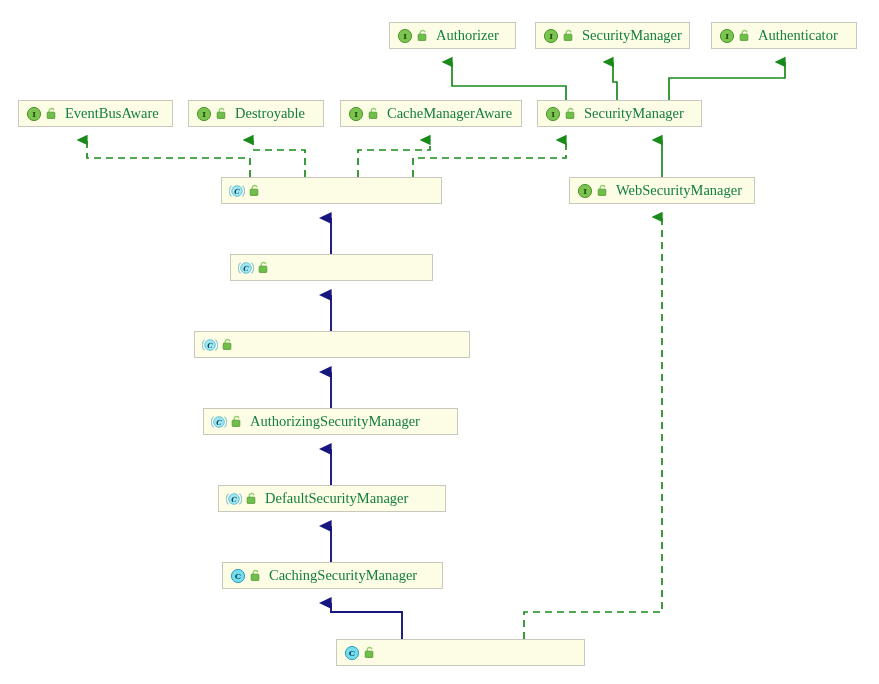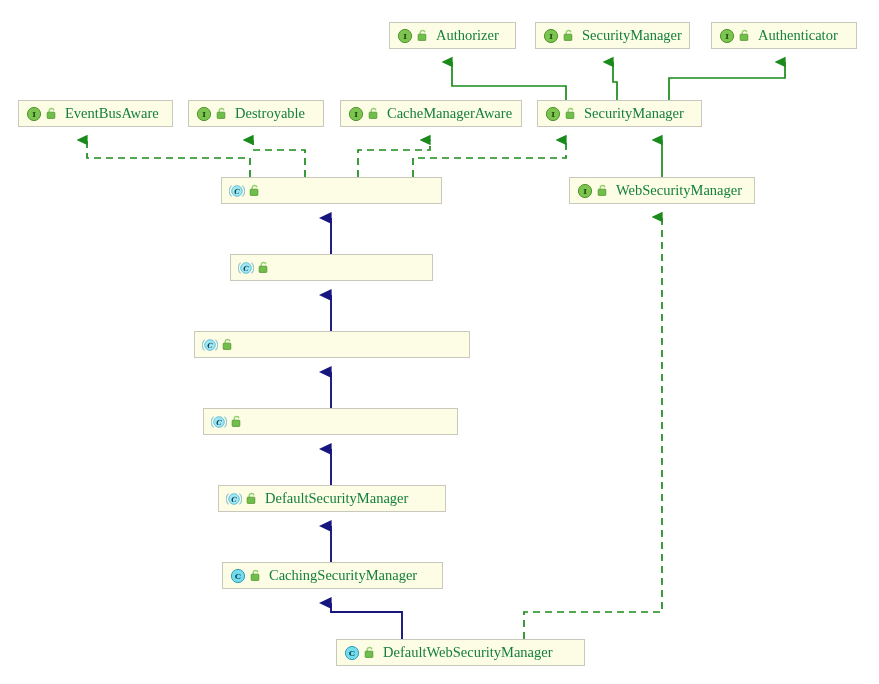--- a/index.html
+++ b/index.html
@@ -310,20 +310,21 @@
             <path d="M2.6,2.6 A7.4,7.4 0 0 0 2.6,13.4" fill="none" stroke="#8ec9d6" stroke-width="1.1"></path>
             <path d="M13.4,2.6 A7.4,7.4 0 0 1 13.4,13.4" fill="none" stroke="#8ec9d6" stroke-width="1.1"></path>
           </svg>
         </span>
         <span class="lockic">
           <svg width="13" height="16" viewBox="0 0 13 16">
             <path d="M4.2,6.4 L4.2,4.3 A2.5,2.5 0 0 1 9.0,4.3" fill="none" stroke="#8fd06a" stroke-width="1.3"></path>
             <rect x="2.2" y="6.2" width="7.6" height="6.2" rx="0.6" fill="#6fbf4a" stroke="#4f9630" stroke-width="0.8"></rect>
           </svg>
         </span>
+        <span class="label">AuthorizingSecurityManager</span>
       </div>
       <div class="node" style="left: 218px; top: 485px; width: 228px;">
         <span class="ic">
           <svg width="16" height="16" viewBox="0 0 16 16">
             <circle cx="8" cy="8" r="5.3" fill="#9fe7f5" stroke="#5cbbd0" stroke-width="0.9"></circle>
             <text x="8" y="10.9" text-anchor="middle" font-family="DejaVu Serif, serif" font-size="7" font-style="italic" font-weight="bold" fill="#0d4755">C</text>
             <path d="M2.6,2.6 A7.4,7.4 0 0 0 2.6,13.4" fill="none" stroke="#8ec9d6" stroke-width="1.1"></path>
             <path d="M13.4,2.6 A7.4,7.4 0 0 1 13.4,13.4" fill="none" stroke="#8ec9d6" stroke-width="1.1"></path>
           </svg>
         </span>
@@ -356,17 +357,16 @@
             <circle cx="8" cy="8" r="6.6" fill="#74dcee" stroke="#2f9fb5" stroke-width="1"></circle>
             <text x="8" y="11.3" text-anchor="middle" font-family="DejaVu Serif, serif" font-size="8" font-weight="bold" fill="#0d4755">C</text>
           </svg>
         </span>
         <span class="lockic">
           <svg width="13" height="16" viewBox="0 0 13 16">
             <path d="M4.2,6.4 L4.2,4.3 A2.5,2.5 0 0 1 9.0,4.3" fill="none" stroke="#8fd06a" stroke-width="1.3"></path>
             <rect x="2.2" y="6.2" width="7.6" height="6.2" rx="0.6" fill="#6fbf4a" stroke="#4f9630" stroke-width="0.8"></rect>
           </svg>
         </span>
-        <span class="label">DefaultWebSecurityManager</span>
       </div>
     </div>
 
 </div>
 
 </body></html>

